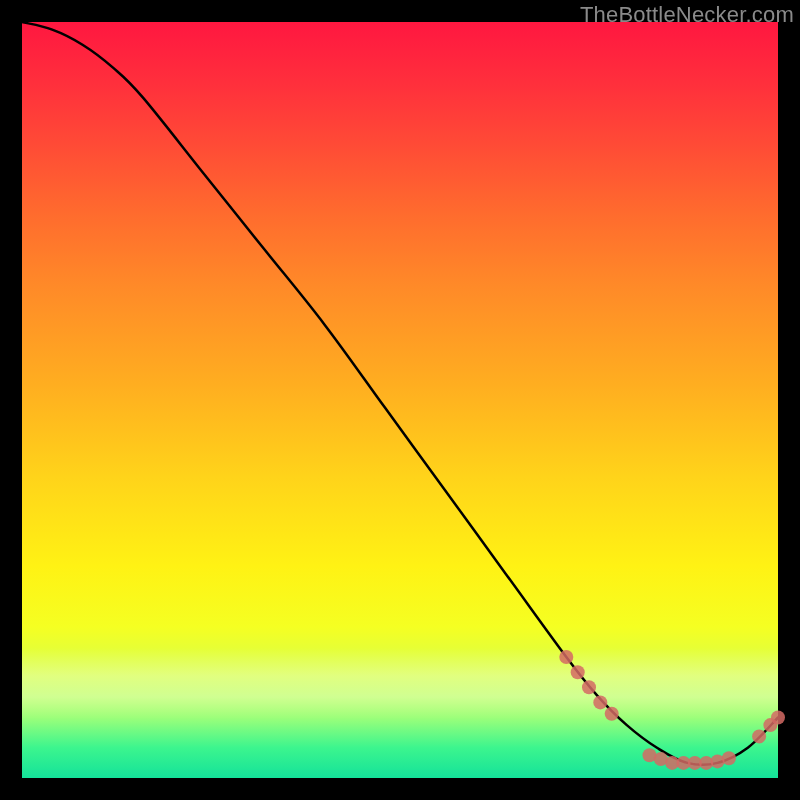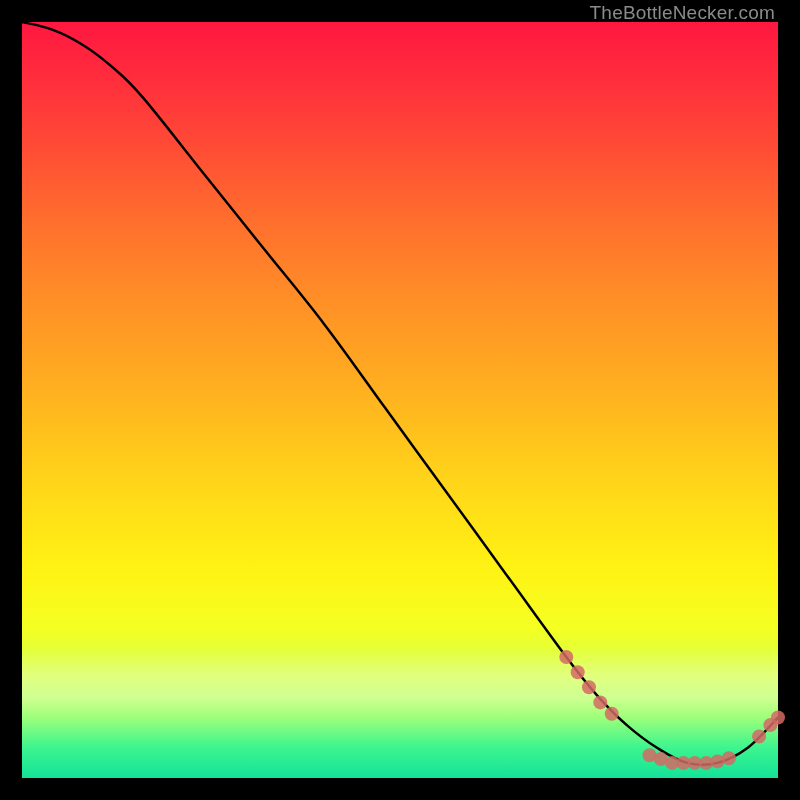--- a/index.html
+++ b/index.html
@@ -60,25 +60,25 @@
     position: absolute;
     left: 0;
     top: 0;
     width: 756px;
     height: 756px;
     overflow: visible;
   }
   .watermark {
     position: absolute;
     top: 2px;
-    right: 25px;
+    right: 6px;
     
     color: #8a8a8a;
     font-family: Arial, Helvetica, sans-serif;
-    font-size: 19px;
+    font-size: 22px;
     letter-spacing: 0.2px;
   }
 </style>
 </head>
 <body>
 
 <div class="stage">
 
   <div class="plot">
     <div class="pale-band"></div>

